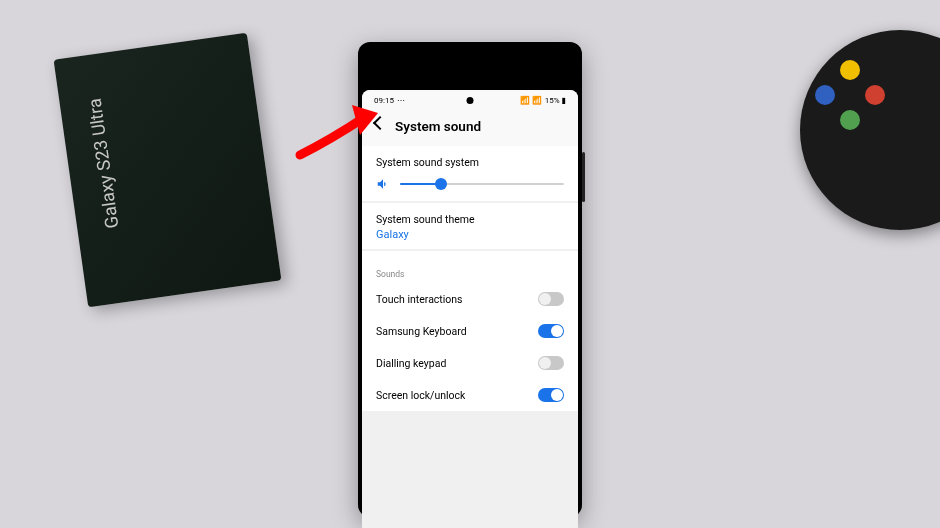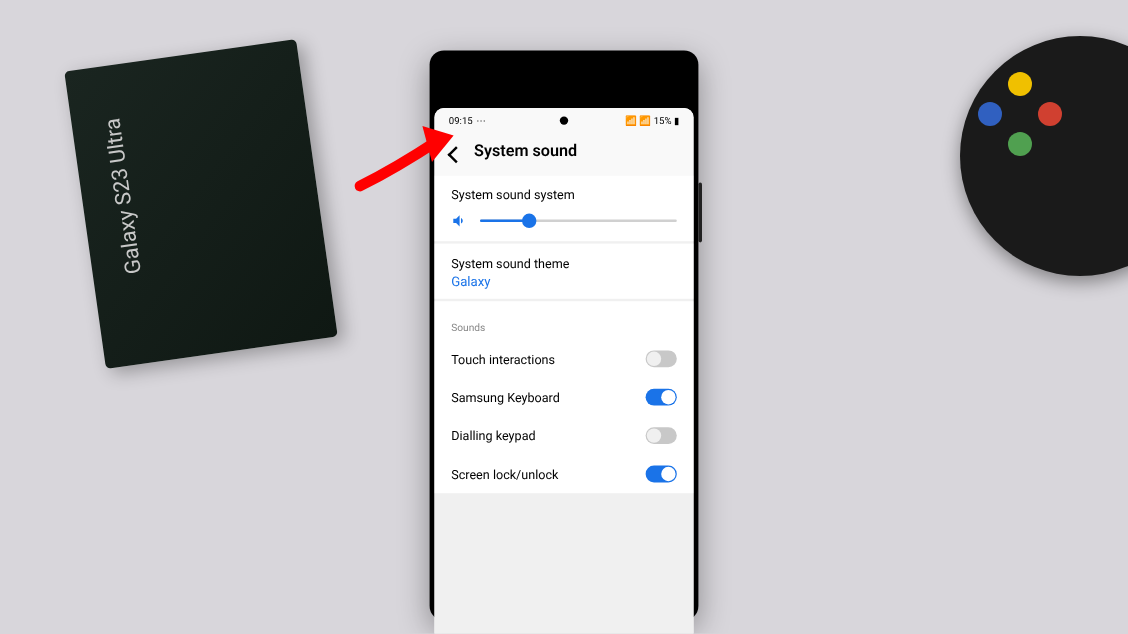--- a/index.html
+++ b/index.html
@@ -113,21 +113,21 @@
       padding: 0 12px;
       font-size: 8px;
       color: #000;
       background: #f9f9f9;
     }
     .status-left { display: flex; align-items: center; gap: 3px; }
     .status-right { display: flex; align-items: center; gap: 2px; }
     
     .header {
       display: flex;
-      align-items: flex-end;
+      align-items: flex-start;
       padding: 8px 10px 12px;
       gap: 10px;
       background: #f9f9f9;
     }
     .back-chevron {
       width: 10px;
       height: 10px;
       border-left: 2px solid #000;
       border-bottom: 2px solid #000;
       transform: rotate(45deg);

